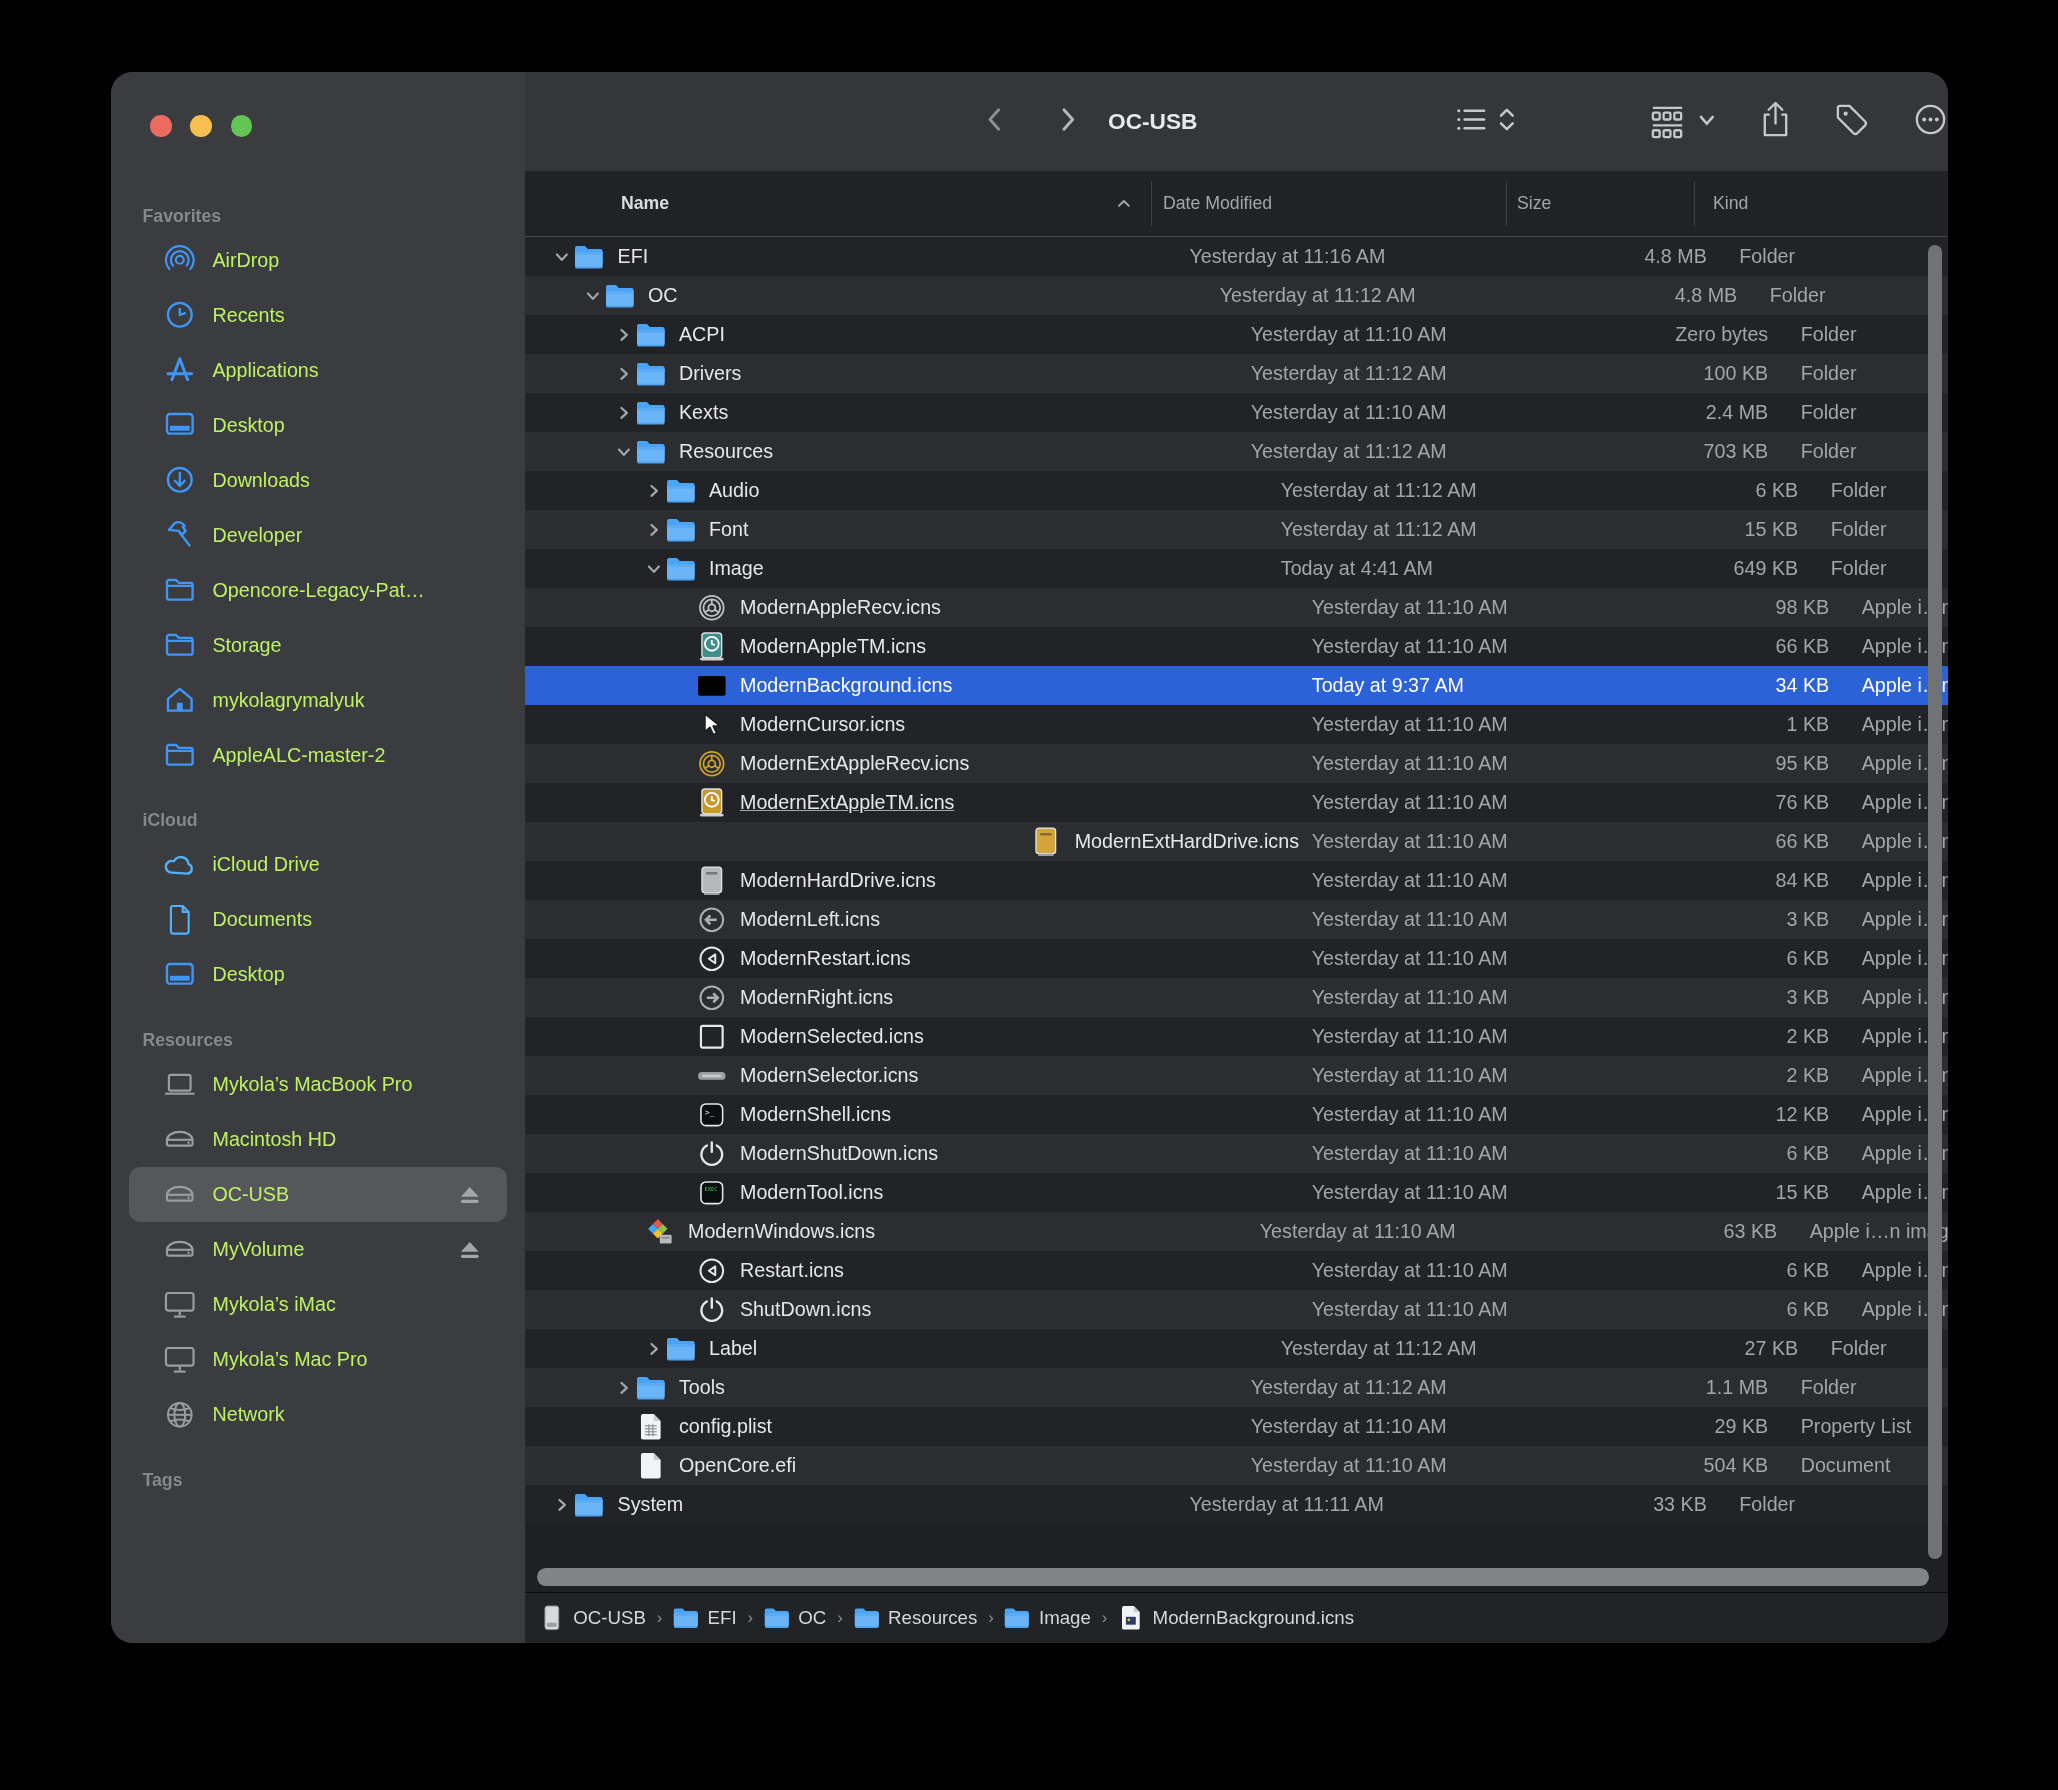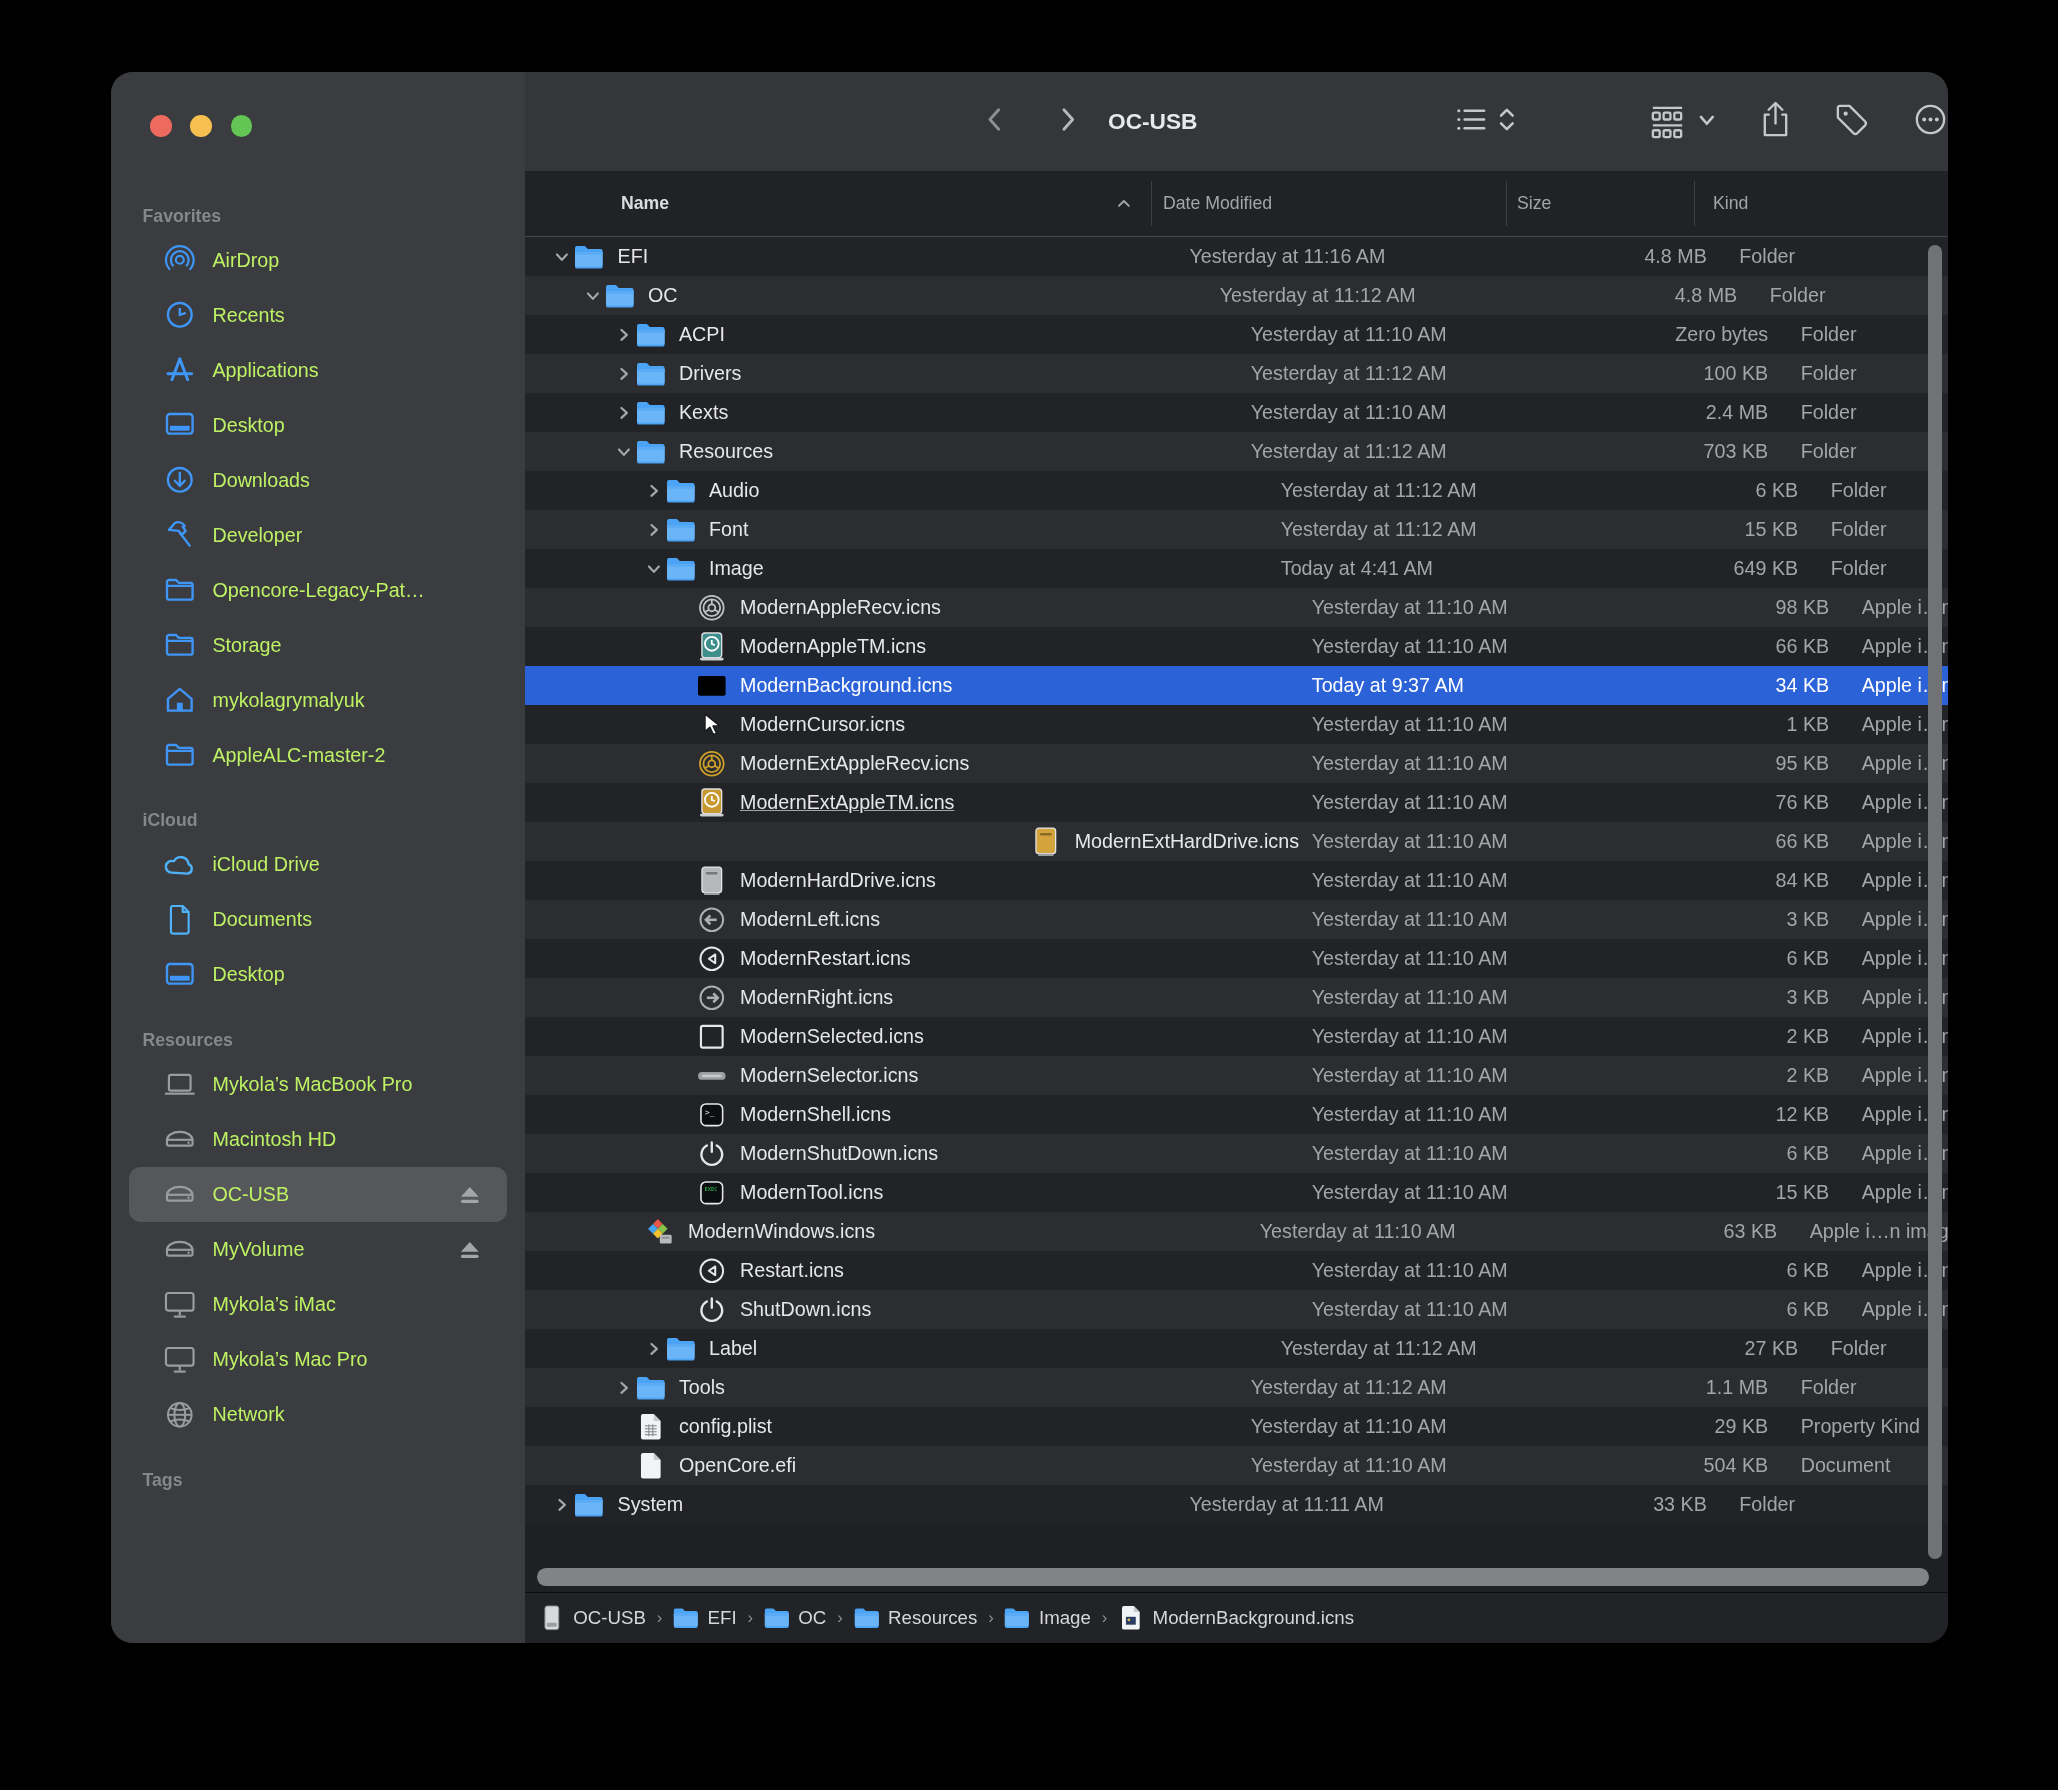--- a/index.html
+++ b/index.html
@@ -943,21 +943,21 @@
                   <line x1="6" y1="22" x2="18" y2="22"></line>
                   <line x1="10" y1="11.5" x2="10" y2="23.5"></line>
                   <line x1="14" y1="11.5" x2="14" y2="23.5"></line>
                 </g>
               </svg>
             </span>
             <span class="fname">config.plist</span>
           </div>
           <div class="cell-date">Yesterday at 11:10 AM</div>
           <div class="cell-size">29 KB</div>
-          <div class="cell-kind">Property Kind</div>
+          <div class="cell-kind">Property List</div>
         </div>
         <div class="row odd">
           <div class="cell-name" style="padding-left: 87px;">
             <span class="disc"></span>
             <span class="fic">
               <svg width="23.6" height="27.6" viewBox="0 0 24 28">
                 <path d="M2 3 a2 2 0 0 1 2-2 h11 l7 7 v17 a2 2 0 0 1 -2 2 h-16 a2 2 0 0 1 -2-2 Z" fill="#f2f3f4"></path>
                 <path d="M15 1 l7 7 h-7 Z" fill="#c9cacc"></path>
               </svg>
             </span>

